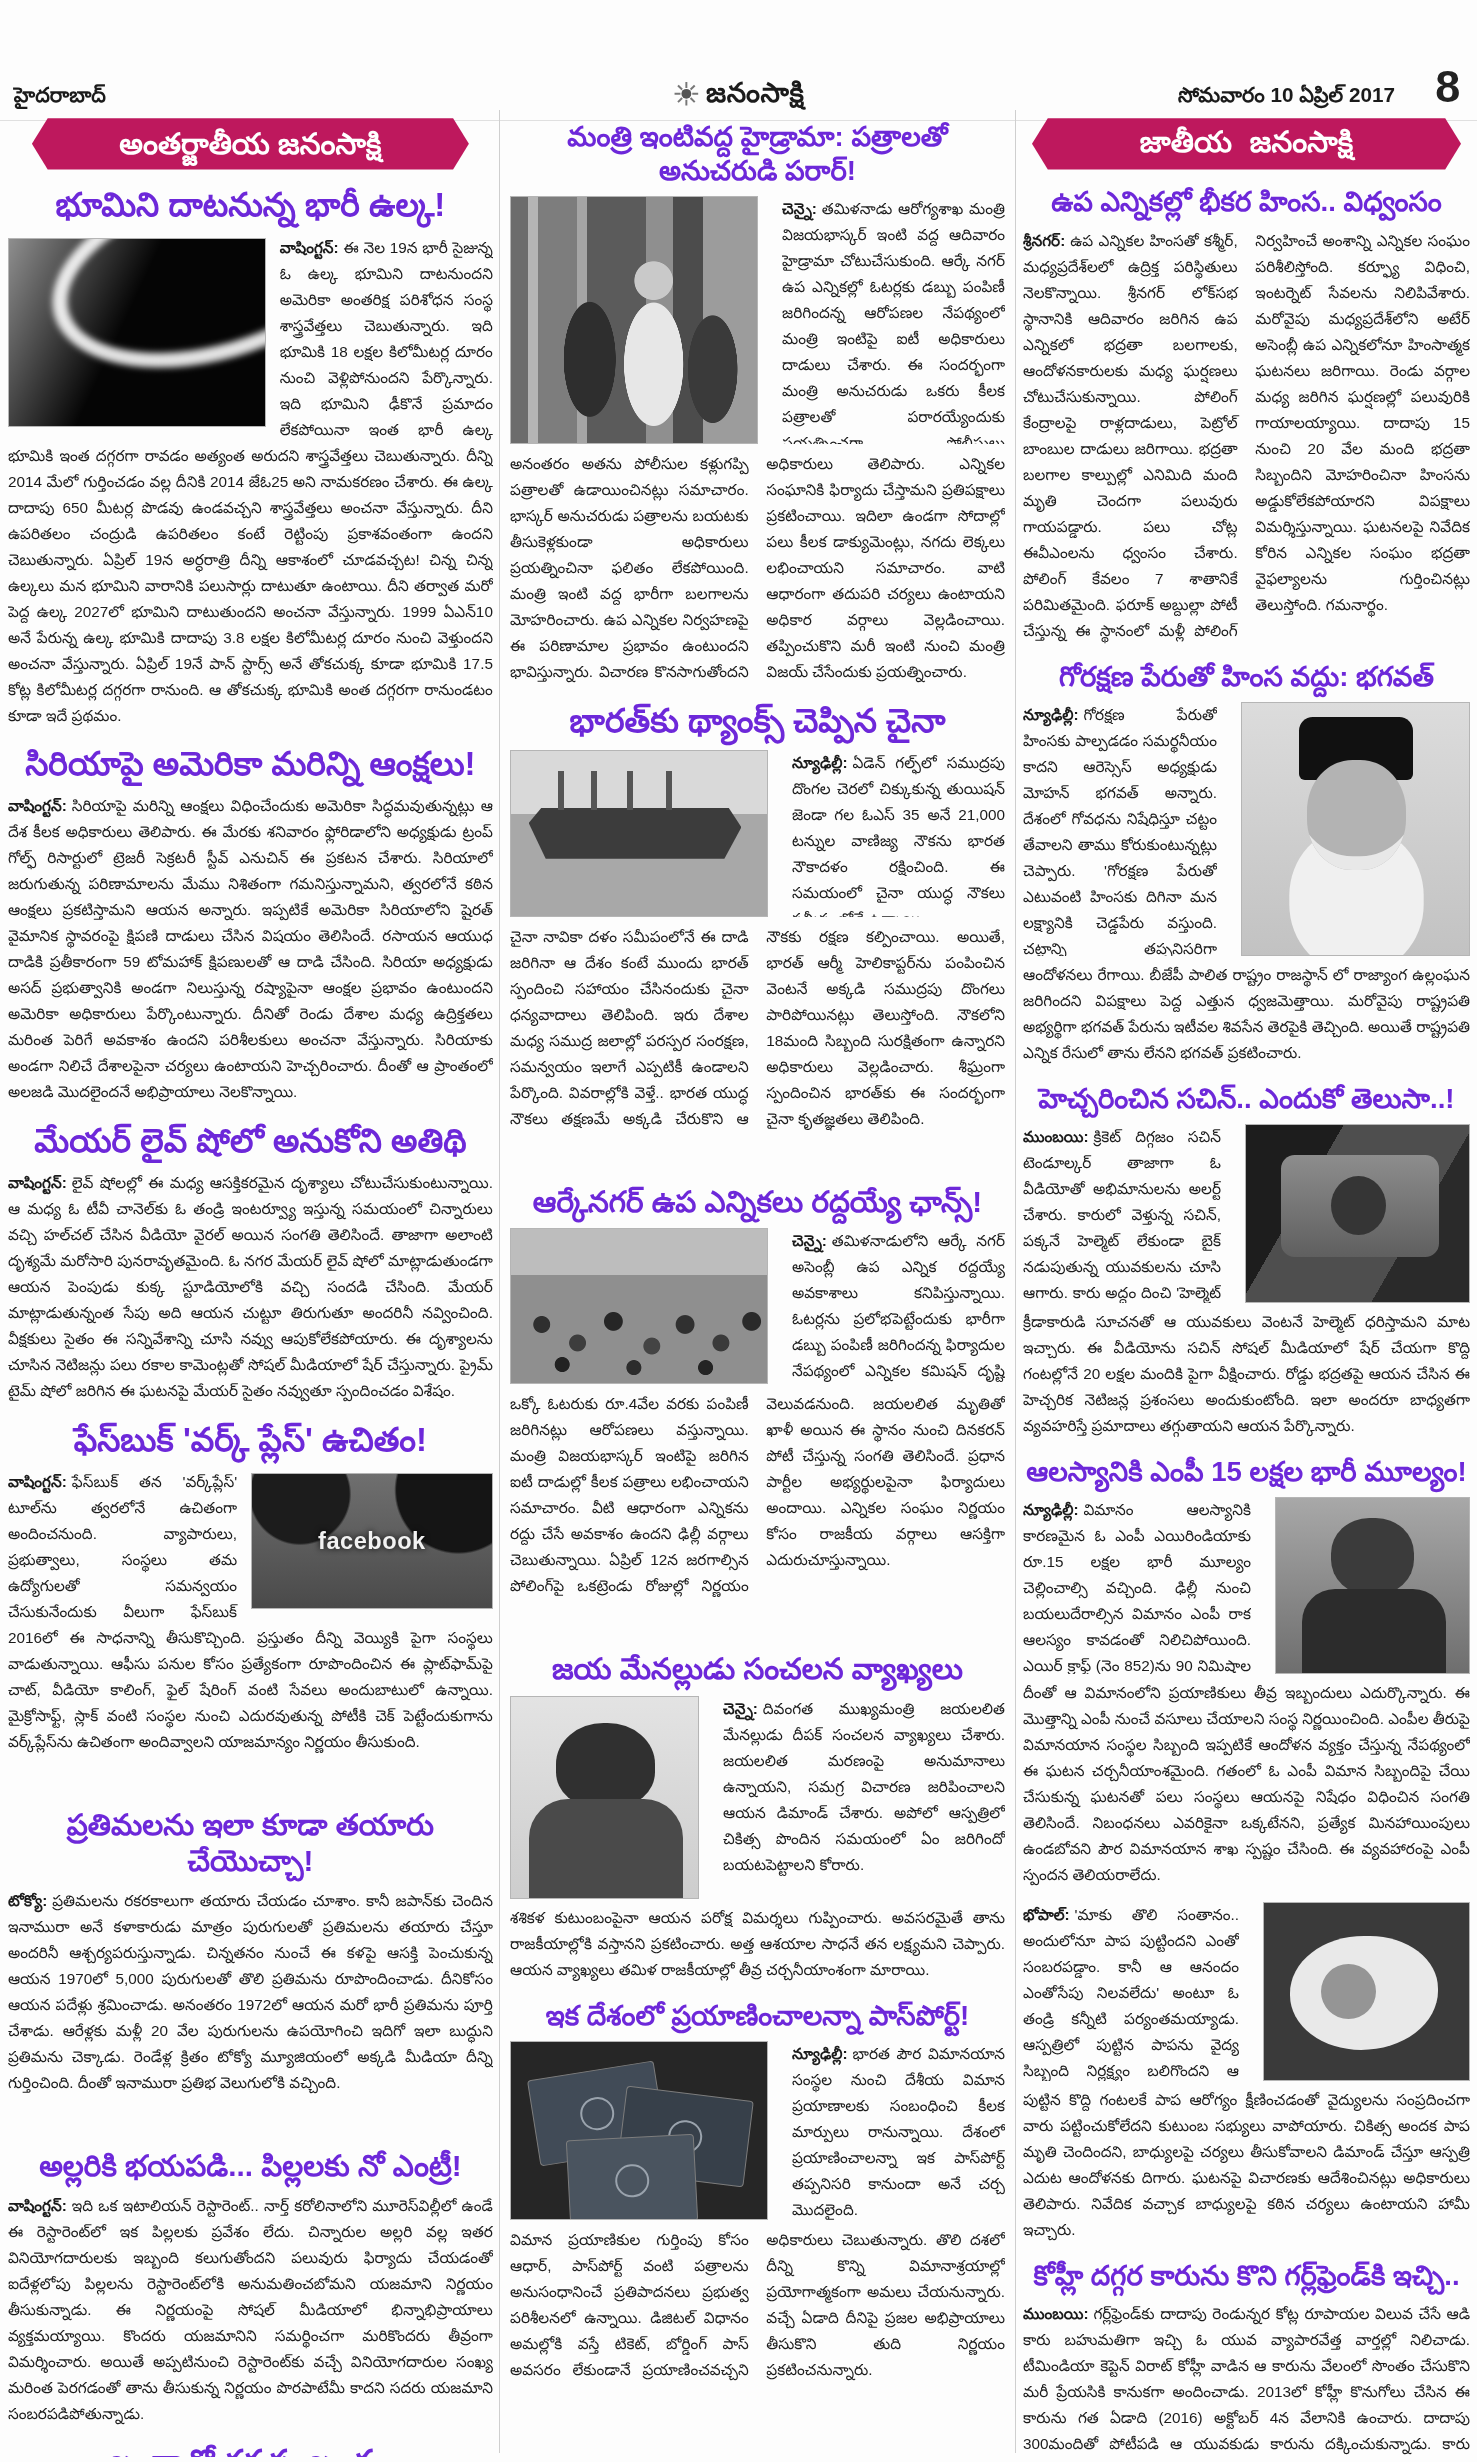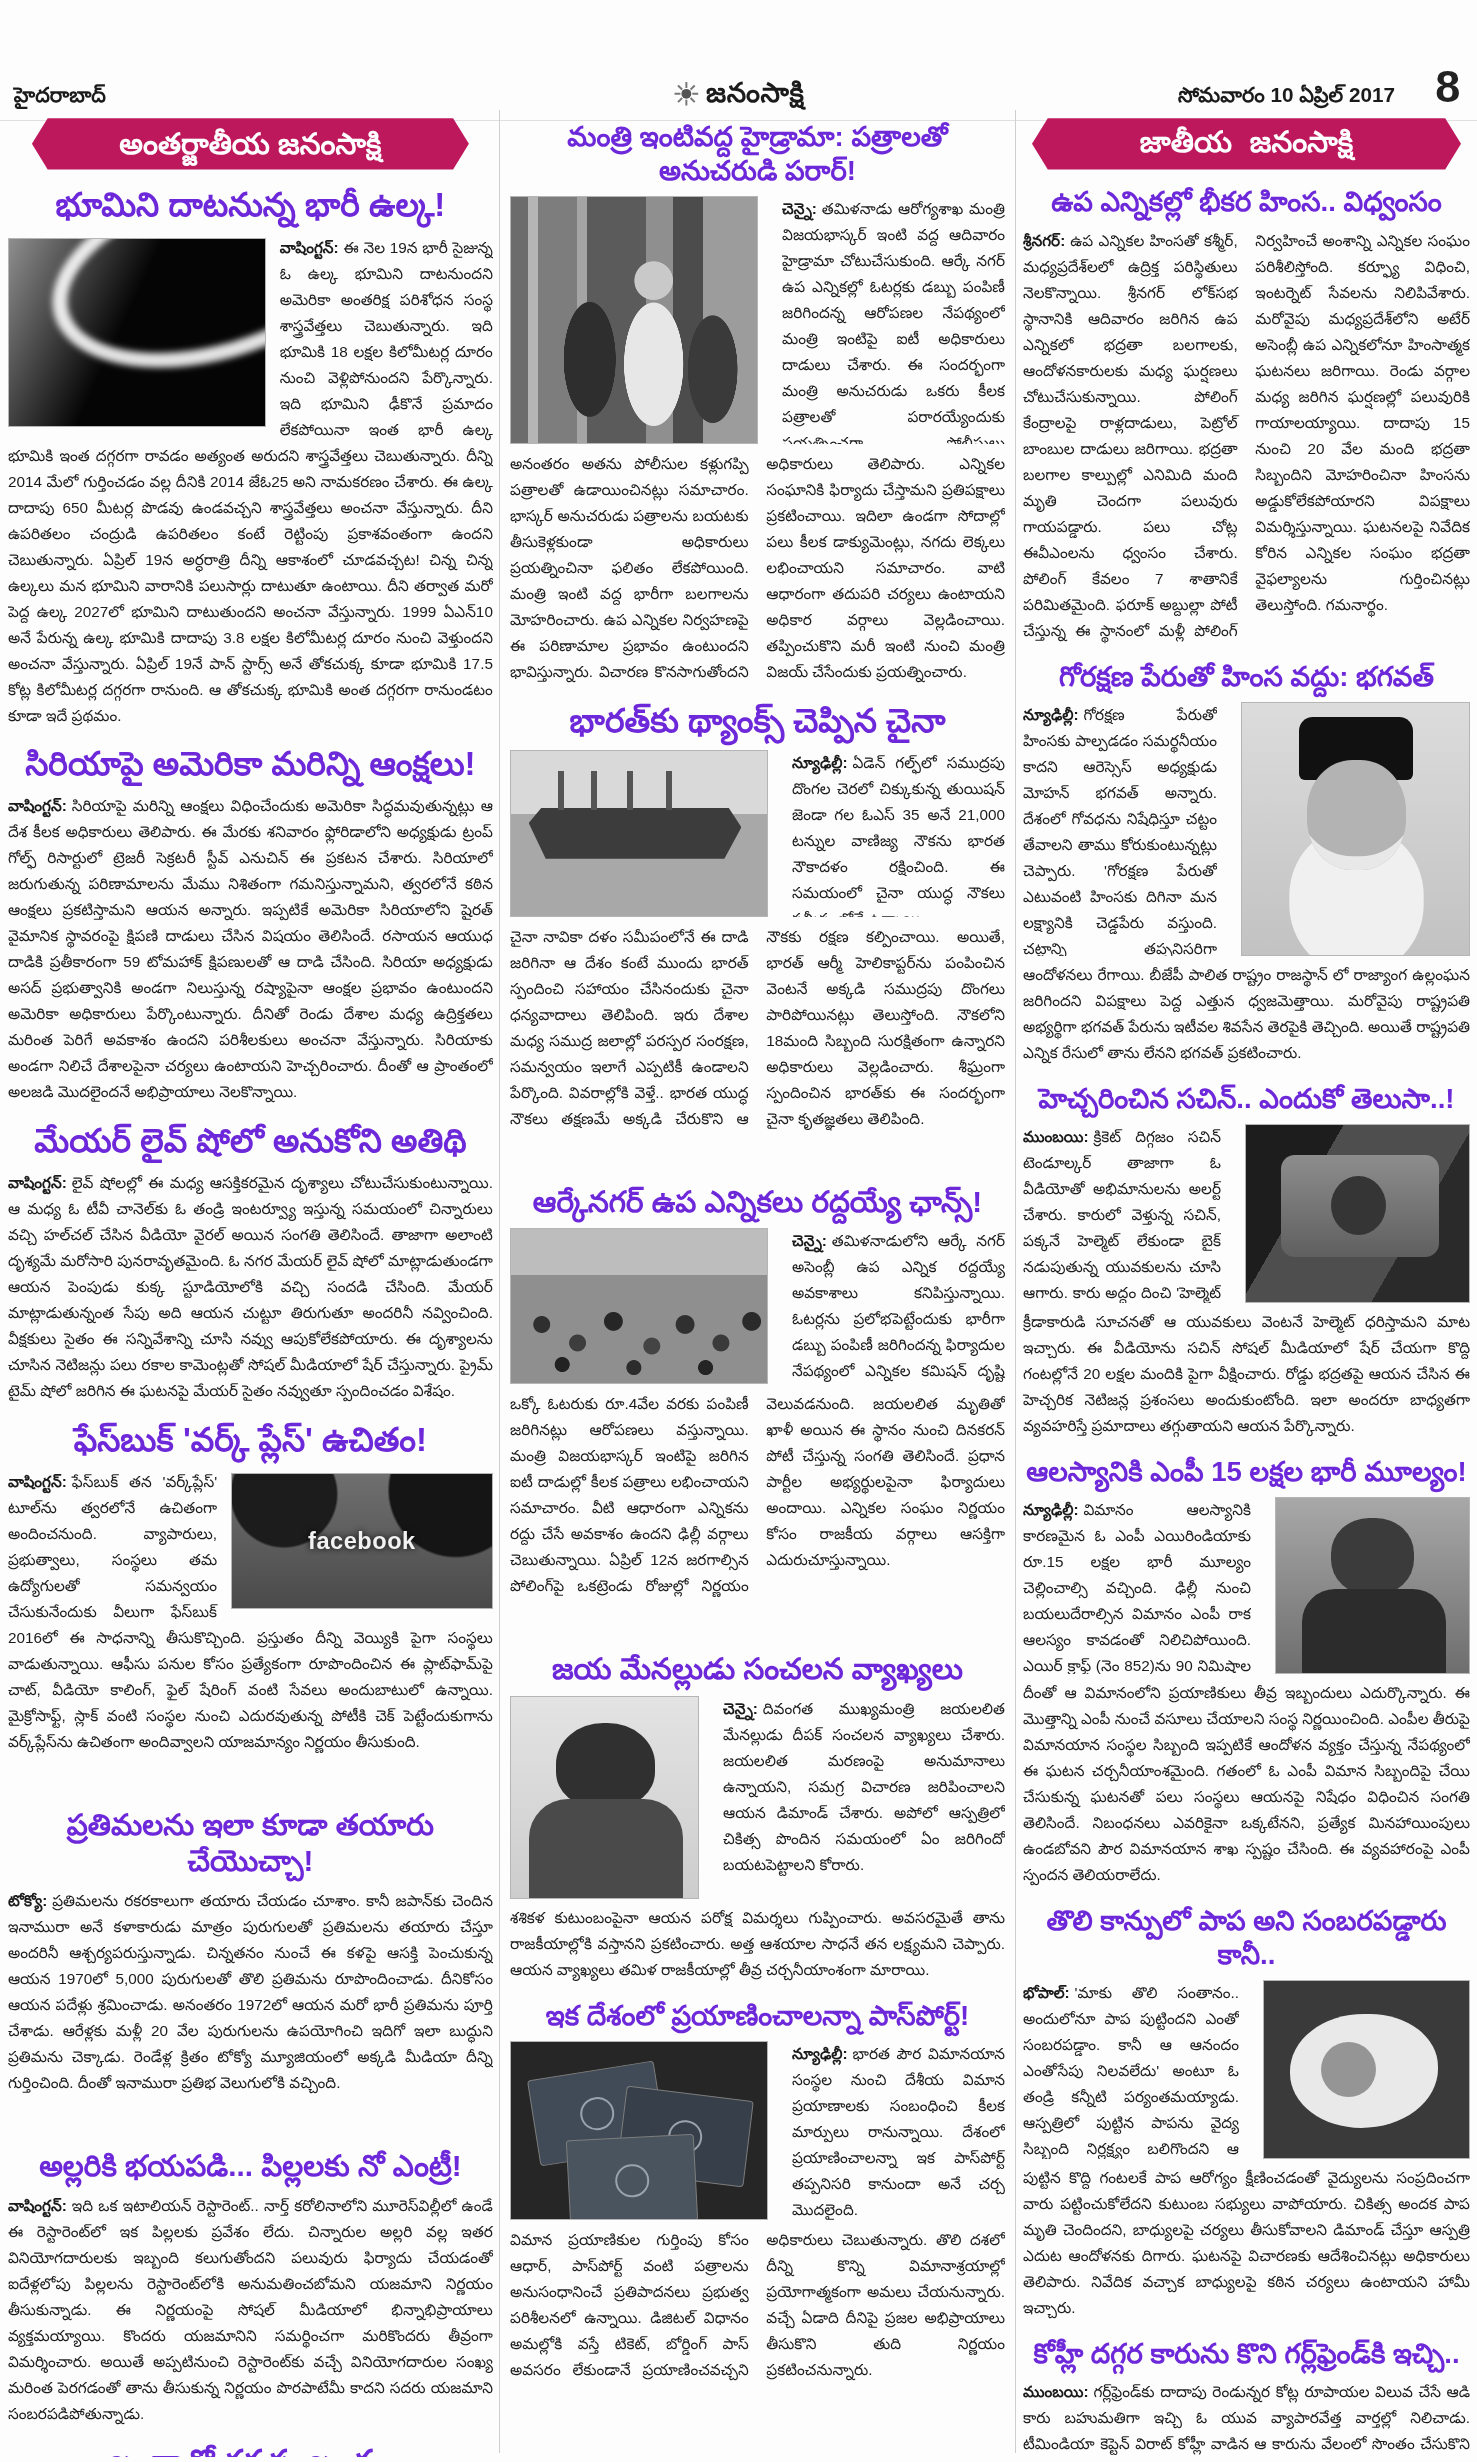--- a/index.html
+++ b/index.html
@@ -48,21 +48,21 @@
   .ph-minister::before{content:"";position:absolute;inset:0;
       background:radial-gradient(ellipse 43px 95px at 32% 66%,#2e2e2e 60%,transparent 61%),
                  radial-gradient(ellipse 49px 102px at 58% 68%,#e7e7e7 60%,transparent 61%),
                  radial-gradient(ellipse 41px 89px at 82% 70%,#3a3a3a 60%,transparent 61%),
                  radial-gradient(circle 19.7px at 58% 34%,#c9c9c9 96%,transparent);}
   .ph-ship{width:258px;height:167px;background:linear-gradient(#d9d9d9 0 38%,#a8a8a8 38% 100%);}
   .ph-ship::before{content:"";position:absolute;left:17.7px;right:25.6px;top:57px;height:51px;background:#3c3c3c;
       clip-path:polygon(0 30%,6% 0,94% 0,100% 38%,92% 100%,8% 100%);}
   .ph-ship::after{content:"";position:absolute;left:47px;top:19.7px;width:148px;height:39px;
       background:linear-gradient(90deg,#555 0 5.9px,transparent 5.9px 33px,#555 33px 39px,transparent 39px 69px,#555 69px 75px,transparent 75px 108px,#555 108px 114px,transparent 114px);}
-  .ph-facebook{width:262px;height:136px;background:radial-gradient(circle at 20% 15%,#1c1c1c 22%,transparent 23%),
+  .ph-facebook{width:242px;height:136px;background:radial-gradient(circle at 20% 15%,#1c1c1c 22%,transparent 23%),
       radial-gradient(circle at 86% 12%,#151515 26%,transparent 27%),
       linear-gradient(#6f6f6f,#4a4a4a);display:flex;align-items:center;justify-content:center;}
   .fb-word{color:#f2f2f2;font-size:23.6px;font-weight:bold;letter-spacing:0.5px;text-shadow:0 0 5.9px #000;}
   .ph-crowd{width:258px;height:156px;
       background:radial-gradient(circle 8.9px at 12% 62%,#2f2f2f 90%,transparent),radial-gradient(circle 8.9px at 26% 74%,#3d3d3d 90%,transparent),
       radial-gradient(circle 9.9px at 40% 60%,#262626 90%,transparent),radial-gradient(circle 8.9px at 55% 76%,#444 90%,transparent),
       radial-gradient(circle 9.9px at 68% 62%,#303030 90%,transparent),radial-gradient(circle 8.9px at 82% 74%,#3a3a3a 90%,transparent),
       radial-gradient(circle 9.9px at 94% 60%,#2a2a2a 90%,transparent),radial-gradient(circle 7.9px at 20% 88%,#222 90%,transparent),
       radial-gradient(circle 7.9px at 48% 90%,#2c2c2c 90%,transparent),radial-gradient(circle 7.9px at 76% 90%,#242424 90%,transparent),
       linear-gradient(#bdbdbd 0 30%,#8f8f8f 30% 100%);}
@@ -278,21 +278,20 @@
       <div class="row">
         <p class="beside" style="height:177px">
           <strong class="dl">న్యూఢిల్లీ:</strong><span>విమానం ఆలస్యానికి కారణమైన ఓ ఎంపీ ఎయిరిండియాకు రూ.15 లక్షల భారీ మూల్యం చెల్లించాల్సి వచ్చింది. ఢిల్లీ నుంచి బయలుదేరాల్సిన విమానం ఎంపీ రాక ఆలస్యం కావడంతో నిలిచిపోయింది. ఎయిర్ క్రాఫ్ట్ (నెం 852)ను 90 నిమిషాల పాటు గ్రౌండ్ చేయడం వల్ల సంస్థకు రూ.15 లక్షల నష్టం వాటిల్లినట్లు అధికారులు లెక్కగట్టారు.</span>
         </p>
         <div class="photo ph-mp"></div>
       </div>
       <div class="body">దీంతో ఆ విమానంలోని ప్రయాణికులు తీవ్ర ఇబ్బందులు ఎదుర్కొన్నారు. ఈ మొత్తాన్ని ఎంపీ నుంచే వసూలు చేయాలని సంస్థ నిర్ణయించింది. ఎంపీల తీరుపై విమానయాన సంస్థల సిబ్బంది ఇప్పటికే ఆందోళన వ్యక్తం చేస్తున్న నేపథ్యంలో ఈ ఘటన చర్చనీయాంశమైంది. గతంలో ఓ ఎంపీ విమాన సిబ్బందిపై చేయి చేసుకున్న ఘటనతో పలు సంస్థలు ఆయనపై నిషేధం విధించిన సంగతి తెలిసిందే. నిబంధనలు ఎవరికైనా ఒక్కటేనని, ప్రత్యేక మినహాయింపులు ఉండబోవని పౌర విమానయాన శాఖ స్పష్టం చేసింది. ఈ వ్యవహారంపై ఎంపీ స్పందన తెలియరాలేదు.</div>
     </article>
 
     <article class="article">
-      <h2 class="headline h-sm">తొలి కాన్పులో పాప అని సంబరపడ్డారు కానీ..</h2>
       <div class="row">
         <p class="beside" style="height:179px">
           <strong class="dl">భోపాల్:</strong><span>'మాకు తొలి సంతానం.. అందులోనూ పాప పుట్టిందని ఎంతో సంబరపడ్డాం. కానీ ఆ ఆనందం ఎంతోసేపు నిలవలేదు' అంటూ ఓ తండ్రి కన్నీటి పర్యంతమయ్యాడు. ఆస్పత్రిలో పుట్టిన పాపను వైద్య సిబ్బంది నిర్లక్ష్యం బలిగొందని ఆ కుటుంబం ఆరోపిస్తోంది.</span>
         </p>
         <div class="photo ph-baby"></div>
       </div>
       <div class="body">పుట్టిన కొద్ది గంటలకే పాప ఆరోగ్యం క్షీణించడంతో వైద్యులను సంప్రదించగా వారు పట్టించుకోలేదని కుటుంబ సభ్యులు వాపోయారు. చికిత్స అందక పాప మృతి చెందిందని, బాధ్యులపై చర్యలు తీసుకోవాలని డిమాండ్ చేస్తూ ఆస్పత్రి ఎదుట ఆందోళనకు దిగారు. ఘటనపై విచారణకు ఆదేశించినట్లు అధికారులు తెలిపారు. నివేదిక వచ్చాక బాధ్యులపై కఠిన చర్యలు ఉంటాయని హామీ ఇచ్చారు.</div>
     </article>
 
     <article class="article">

